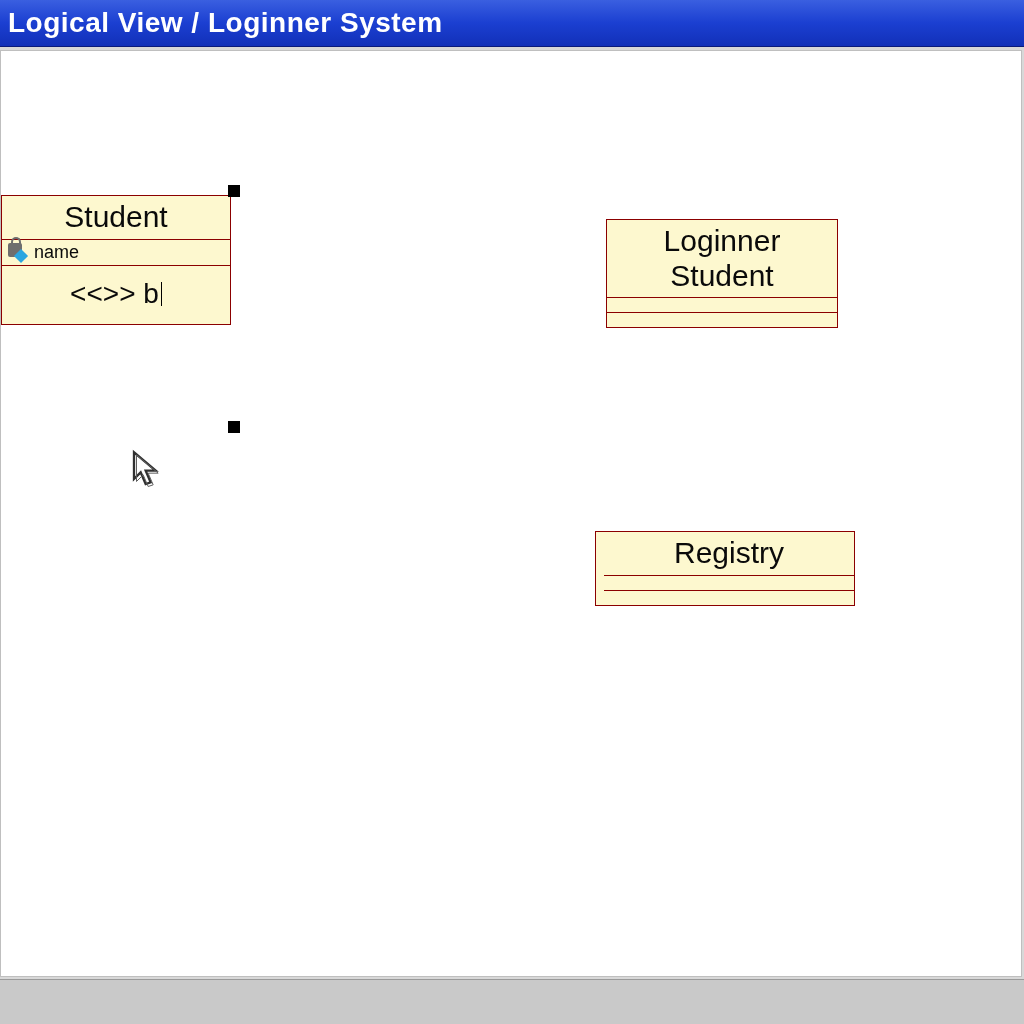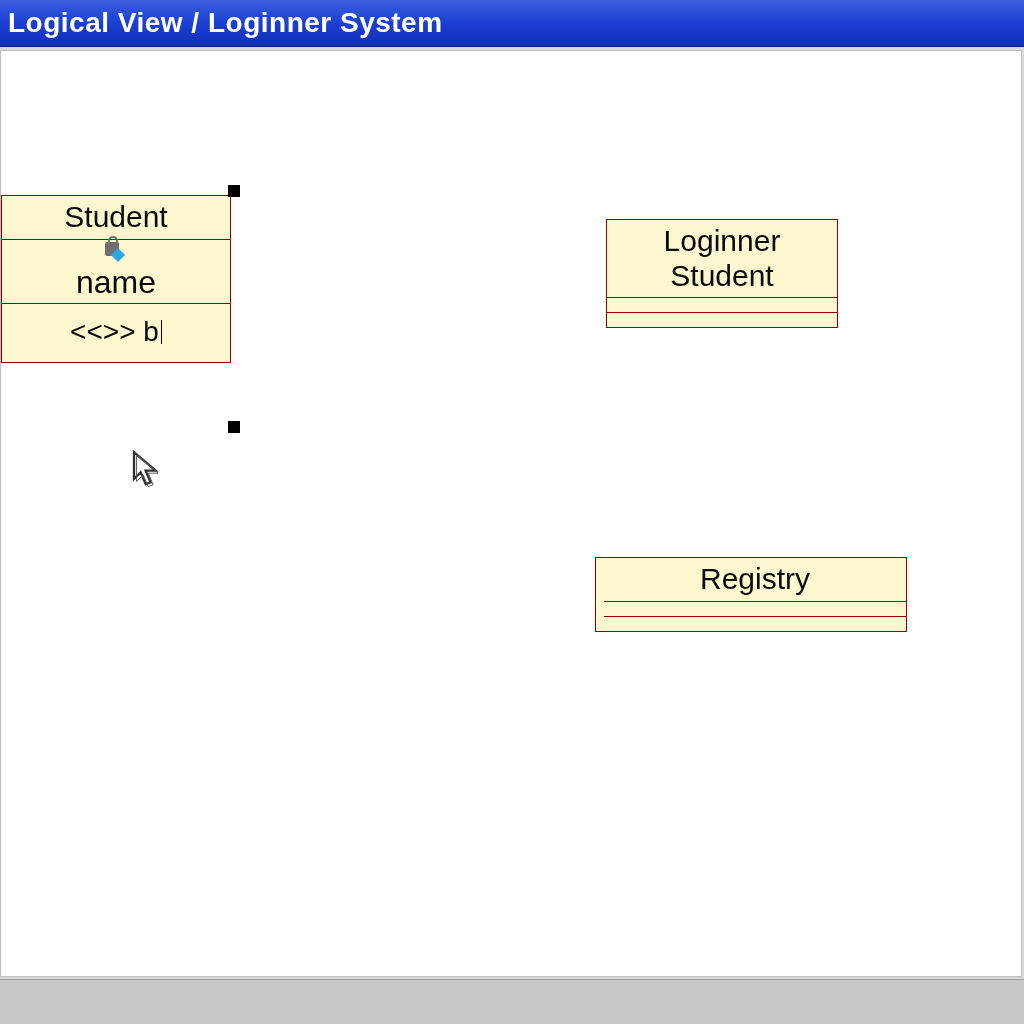--- a/index.html
+++ b/index.html
@@ -50,23 +50,22 @@
     border-bottom: 1px solid #8b0000;
   }
   .uml-section:last-child {
     border-bottom: none;
   }
   .uml-attr-row {
     display: flex;
     align-items: center;
     gap: 4px;
     padding: 2px 6px;
-    font-size: 32px;
+    font-size: 18px;
     color: #0a0a0a;
-    flex-direction: column;
   }
   .vis-icon {
     width: 22px;
     height: 18px;
     position: relative;
     display: inline-block;
     flex: 0 0 auto;
   }
   .vis-icon .lock {
     position: absolute;
@@ -169,21 +168,21 @@
 
   <div class="uml-class" style="left:605px; top:168px; width:232px;">
     <div class="uml-title">
       <span>Loginner</span><br>
       <span>Student</span>
     </div>
     <div class="uml-section empty-strip"></div>
     <div class="uml-section empty-strip"></div>
   </div>
 
-  <div class="uml-class" style="left:594px; top:506px; width:312px;padding-left:8px;">
+  <div class="uml-class" style="left:594px; top:480px; width:260px;padding-left:8px;">
     <div class="uml-title">Registry</div>
     <div class="uml-section empty-strip"></div>
     <div class="uml-section empty-strip"></div>
   </div>
 
   <div class="cursor" style="left:128px; top:398px;">
     <svg viewBox="0 0 24 24" width="40" height="40">
       <path d="M3 2 L3 18 L7 14 L10 21 L13 20 L10 13 L16 13 Z" fill="#ffffff" stroke="#303030" stroke-width="1.4"></path>
       <path d="M3 2 L3 18 L7 14 L10 21 L13 20 L10 13 L16 13 Z" fill="none" stroke="#606060" stroke-width="0.6" transform="translate(1.5,1.5)"></path>
     </svg>

